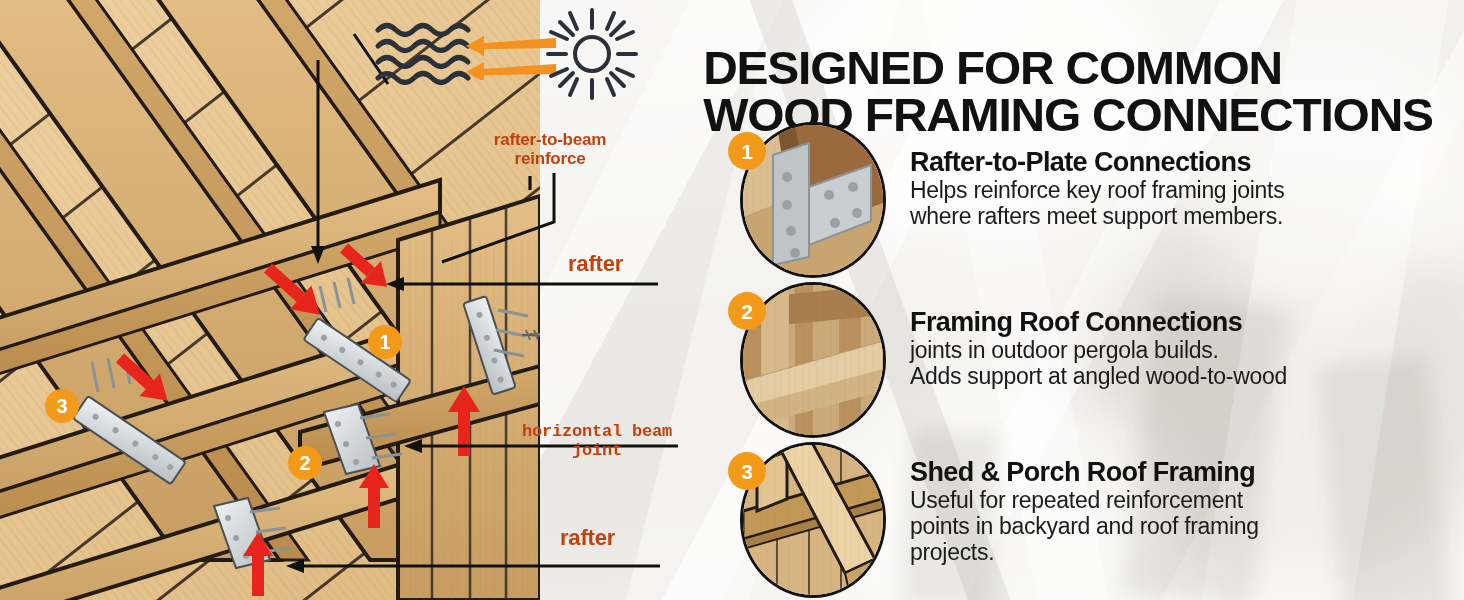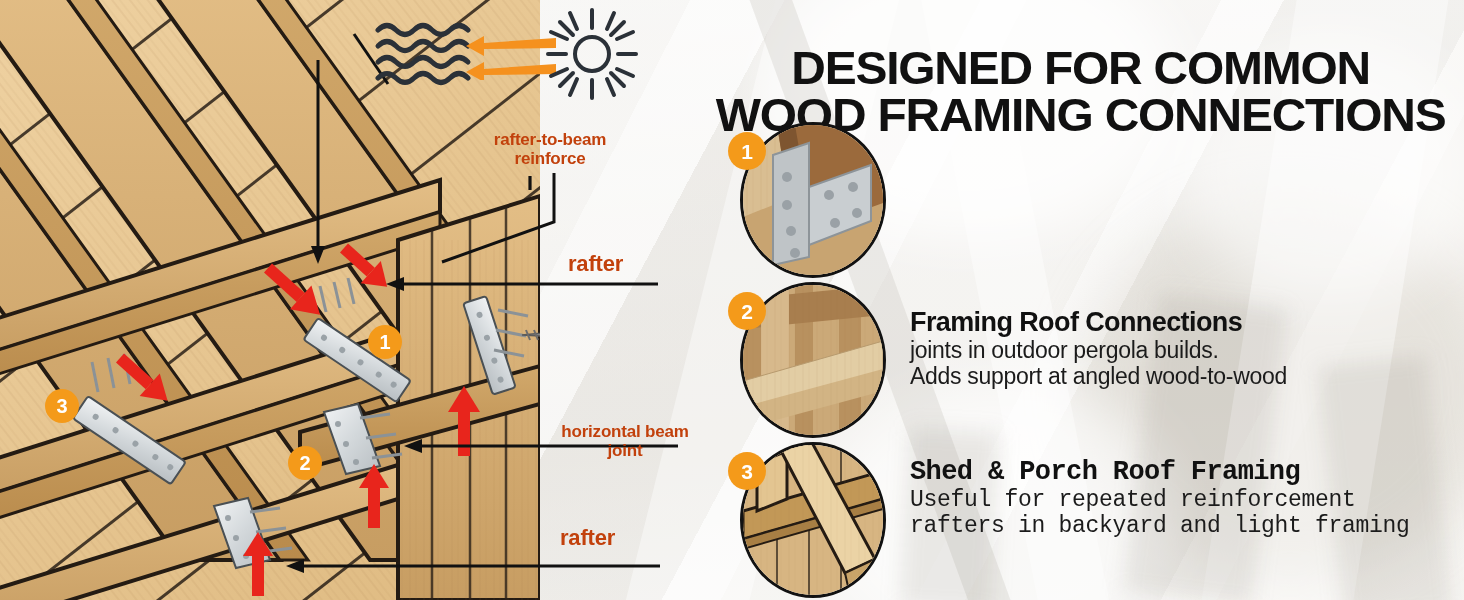--- a/index.html
+++ b/index.html
@@ -38,52 +38,52 @@
 
   
   .icon-waves{position:absolute;left:372px;top:20px;width:120px;height:70px;}
   .icon-arrows{position:absolute;left:466px;top:34px;width:90px;height:46px;}
   .icon-sun{position:absolute;left:546px;top:8px;width:92px;height:92px;}
 
   
   .callout{position:absolute;color:#c2410c;font-weight:700;letter-spacing:-.2px;line-height:1.12;}
   .c-r2b{left:470px;top:130px;width:160px;text-align:center;font-size:17px;}
   .c-rafter1{left:568px;top:252px;font-size:22px;}
-  .c-hbj{left:544px;top:422px;width:162px;text-align:center;font-size:17px;}
+  .c-hbj{left:516px;top:422px;width:162px;text-align:center;font-size:17px;font-family:Liberation Mono, monospace;}
   .c-rafter2{left:560px;top:526px;font-size:22px;}
   .leader{position:absolute;}
 
   
   .ibadge{position:absolute;width:34px;height:34px;border-radius:50%;
     background:#F49A1A;color:#fff;font-weight:700;font-size:20px;
     display:flex;align-items:center;justify-content:center;line-height:1;}
   .ib1{left:368px;top:325px;}
   .ib2{left:288px;top:446px;}
   .ib3{left:45px;top:389px;}
 
   
-  .heading{position:absolute;left:718px;top:14px;width:740px;text-align:center;
+  .heading{position:absolute;left:718px;top:14px;width:740px;text-align:left;
     color:#111;font-weight:800;font-size:47px;line-height:.98;
     letter-spacing:-1.2px;text-transform:uppercase;
     font-family:"Liberation Sans", sans-serif;}
   .heading .ln{display:block;transform:scaleX(1.02);transform-origin:right center;}
 
   
   .features{position:absolute;left:728px;top:122px;width:736px;}
   .feature{position:relative;display:flex;align-items:flex-start;height:160px;}
   .feature.f3{height:150px;}
   .thumb-wrap{position:relative;width:160px;flex:0 0 160px;height:152px;}
   .thumb{position:absolute;left:12px;top:0;width:140px;height:150px;
     border-radius:50%;border:3px solid #121212;overflow:hidden;}
   .thumb svg{display:block;}
   .fbadge{position:absolute;left:0;top:10px;width:38px;height:38px;border-radius:50%;
     background:#F49A1A;color:#fff;font-weight:700;font-size:21px;
     display:flex;align-items:center;justify-content:center;z-index:4;line-height:1;}
   .ftext{flex:1;padding-left:22px;padding-top:26px;}
-  .f3 .ftext{padding-top:16px;font-family:Liberation Mono, monospace;}
+  .f3 .ftext{padding-top:16px;}
   .ftitle{font-size:27px;font-weight:800;color:#111;letter-spacing:-.6px;line-height:1.05;margin:0 0 2px 0;}
   .fdesc{font-size:23px;color:#1b1b1b;line-height:1.12;letter-spacing:-.3px;margin:0;font-weight:400;}
 </style>
 </head>
 <body>
 
 <div class="stage">
 
   <div class="bg">
     <div class="bg-blotch bb1"></div>
@@ -421,20 +421,25 @@
               <circle cx="48" cy="106" r="5"></circle>
                 <circle cx="52" cy="128" r="5"></circle>
               <circle cx="86" cy="70" r="5"></circle>
                 <circle cx="110" cy="62" r="5"></circle>
               <circle cx="92" cy="98" r="5"></circle>
                 <circle cx="114" cy="88" r="5"></circle>
             </g>
           </svg>
         </div>
       </div>
+      <div class="ftext">
+        <p class="ftitle">Rafter-to-Plate Connections</p>
+        <p class="fdesc">Helps reinforce key roof framing joints</p>
+        <p class="fdesc">where rafters meet support members.</p>
+      </div>
     </div>
 
     <div class="feature f2">
       <div class="thumb-wrap">
         <div class="fbadge">2</div>
         <div class="thumb">
           <svg width="140" height="150" viewBox="0 0 140 150">
             <rect width="140" height="150" fill="#CBA978"></rect>
             <g fill="#B8915F">
               <rect x="0" y="0" width="26" height="150"></rect>
@@ -472,18 +477,19 @@
             <polygon points="14,18 44,6 44,54 14,66" fill="#E3C591" stroke="#241b13" stroke-width="3"></polygon>
             <polygon points="36,2 66,-8 132,114 102,128" fill="#EBD3A5" stroke="#241b13" stroke-width="3"></polygon>
             <polygon points="102,128 132,114 136,132 106,146" fill="#C9A469" stroke="#241b13" stroke-width="2"></polygon>
             <rect width="140" height="150" fill="url(#grain)" opacity=".4"></rect>
           </svg>
         </div>
       </div>
       <div class="ftext">
         <p class="ftitle">Shed &amp; Porch Roof Framing</p>
         <p class="fdesc">Useful for repeated reinforcement</p>
-        <p class="fdesc">rafters in backyard and light framing</p>
+        <p class="fdesc">points in backyard and roof framing</p>
+        <p class="fdesc">projects.</p>
       </div>
     </div>
 
   </div>
 </div>
 
 </body></html>

